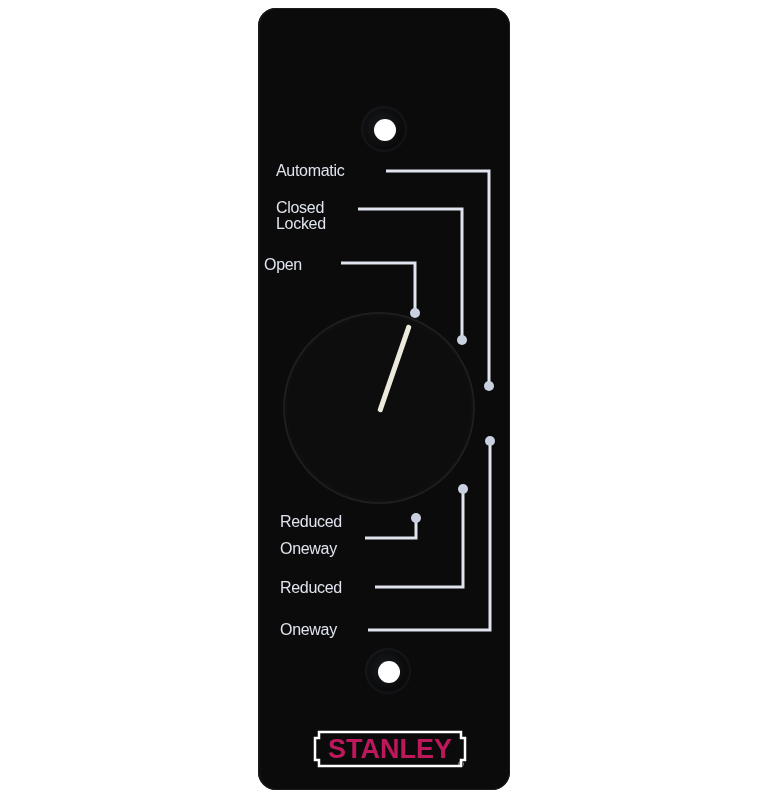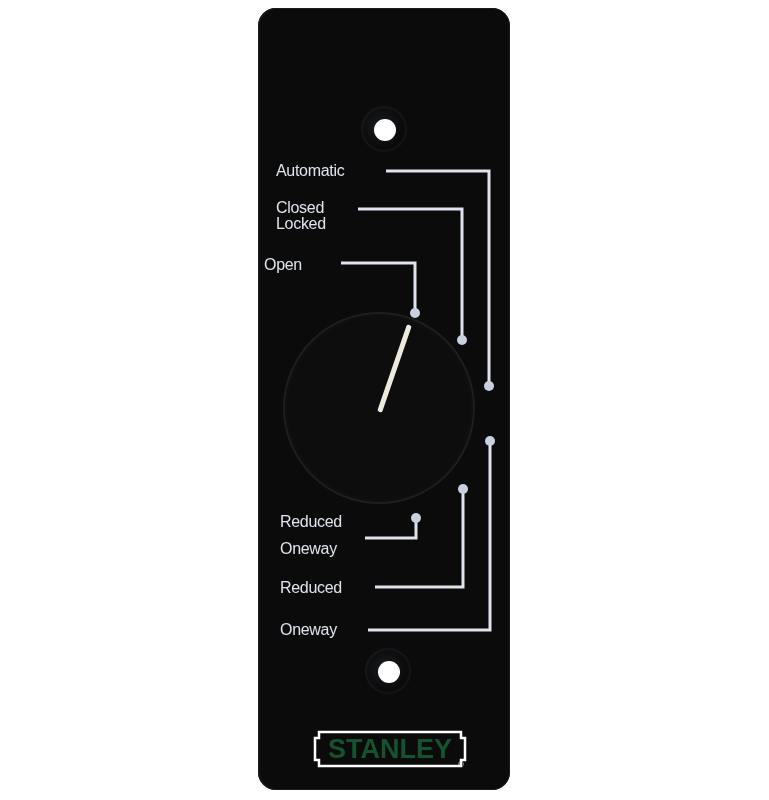--- a/index.html
+++ b/index.html
@@ -28,21 +28,21 @@
   .pointer {
     position:absolute; left:377px; top:320px; width:5px; height:92px; background:#eceadd;
     transform-origin: 2.5px 92px; transform: rotate(19deg); border-radius:2px;
   }
   svg.leads { position:absolute; left:0; top:0; }
   .logo {
     position:absolute; left:313px; top:730px; width:154px; height:38px;
   }
   .logo-text {
     position:absolute; left:0; top:4px; width:154px; text-align:center;
-    font-family:"Liberation Sans", sans-serif; font-weight:bold; font-size:27px; color:#14532d; letter-spacing:0px;
+    font-family:"Liberation Sans", sans-serif; font-weight:bold; font-size:27px; color:#be185d; letter-spacing:0px;
   }
   .reg { position:absolute; left:458px; top:760px; font-size:8px; color:#ffffff; }
 </style>
 </head>
 <body>
 
 <div class="plate"></div>
 
 <div class="screw" style="left:361px; top:106px;">
     <div class="hole"></div>

